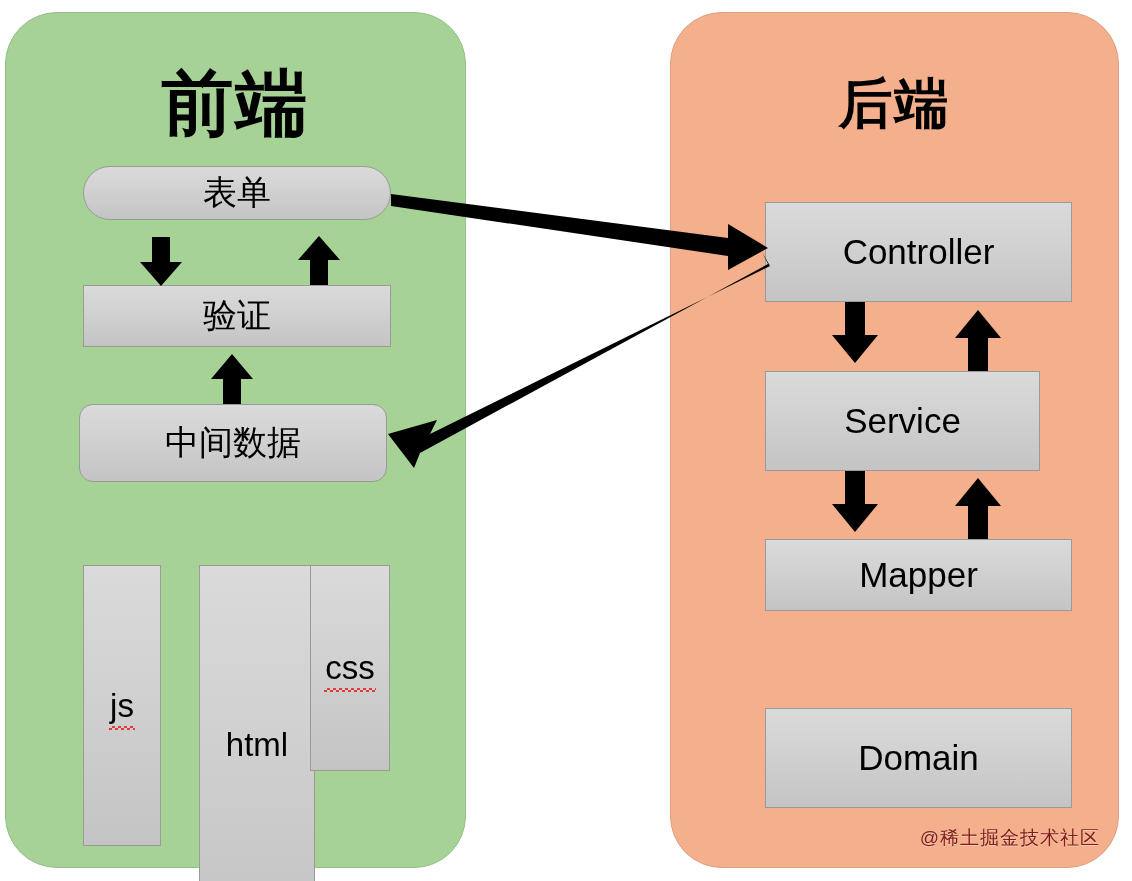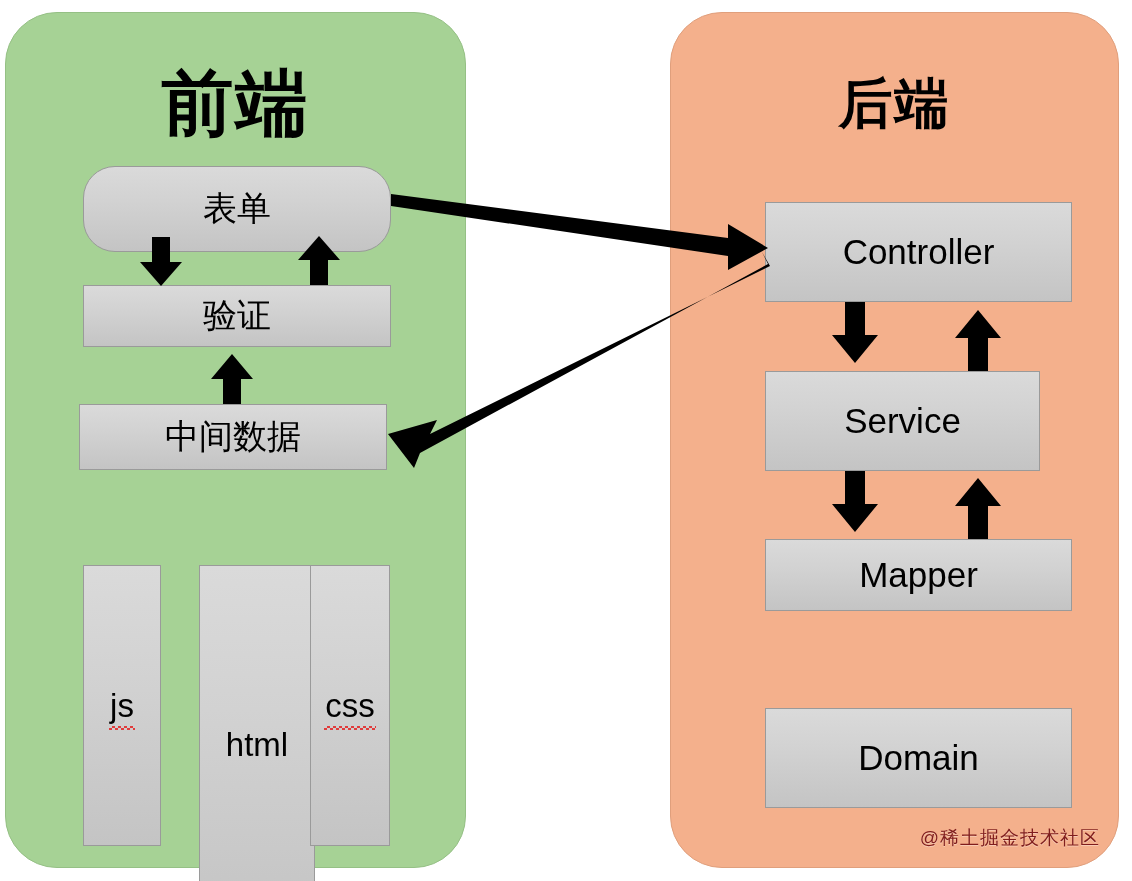--- a/index.html
+++ b/index.html
@@ -90,26 +90,26 @@
     bottom: -5px;
     height: 4px;
     background-image:
       radial-gradient(circle at 1.5px 3.2px, #e03b3b 1.3px, rgba(0,0,0,0) 1.6px),
       radial-gradient(circle at 4.5px 0.8px, #e03b3b 1.3px, rgba(0,0,0,0) 1.6px);
     background-size: 6px 4px;
     background-repeat: repeat-x;
   }
 
   
-  #node-form        { left: 83px;  top: 166px; width: 308px; height: 86px; border-radius: 32px; }
+  #node-form        { left: 83px;  top: 166px; width: 308px; height: 54px; border-radius: 32px; }
   #node-validate    { left: 83px;  top: 285px; width: 308px; height: 62px; }
-  #node-middle-data { left: 79px;  top: 404px; width: 308px; height: 66px; }
+  #node-middle-data { left: 79px;  top: 404px; width: 308px; height: 78px; border-radius: 14px; }
   #node-js          { left: 83px;  top: 565px; width: 78px;  height: 281px; }
   #node-html        { left: 175px; top: 565px; width: 116px; height: 360px; margin-left: 24px; }
-  #node-css         { left: 310px; top: 565px; width: 80px;  height: 281px; }
+  #node-css         { left: 310px; top: 565px; width: 80px;  height: 206px; }
 
   
   #node-controller { left: 765px; top: 202px; width: 307px; height: 100px; }
   #node-service    { left: 765px; top: 371px; width: 275px; height: 100px; }
   #node-mapper     { left: 765px; top: 539px; width: 307px; height: 72px; }
   #node-domain     { left: 765px; top: 708px; width: 307px; height: 100px; }
 
   .arrows {
     position: absolute;
     left: 0; top: 0;

